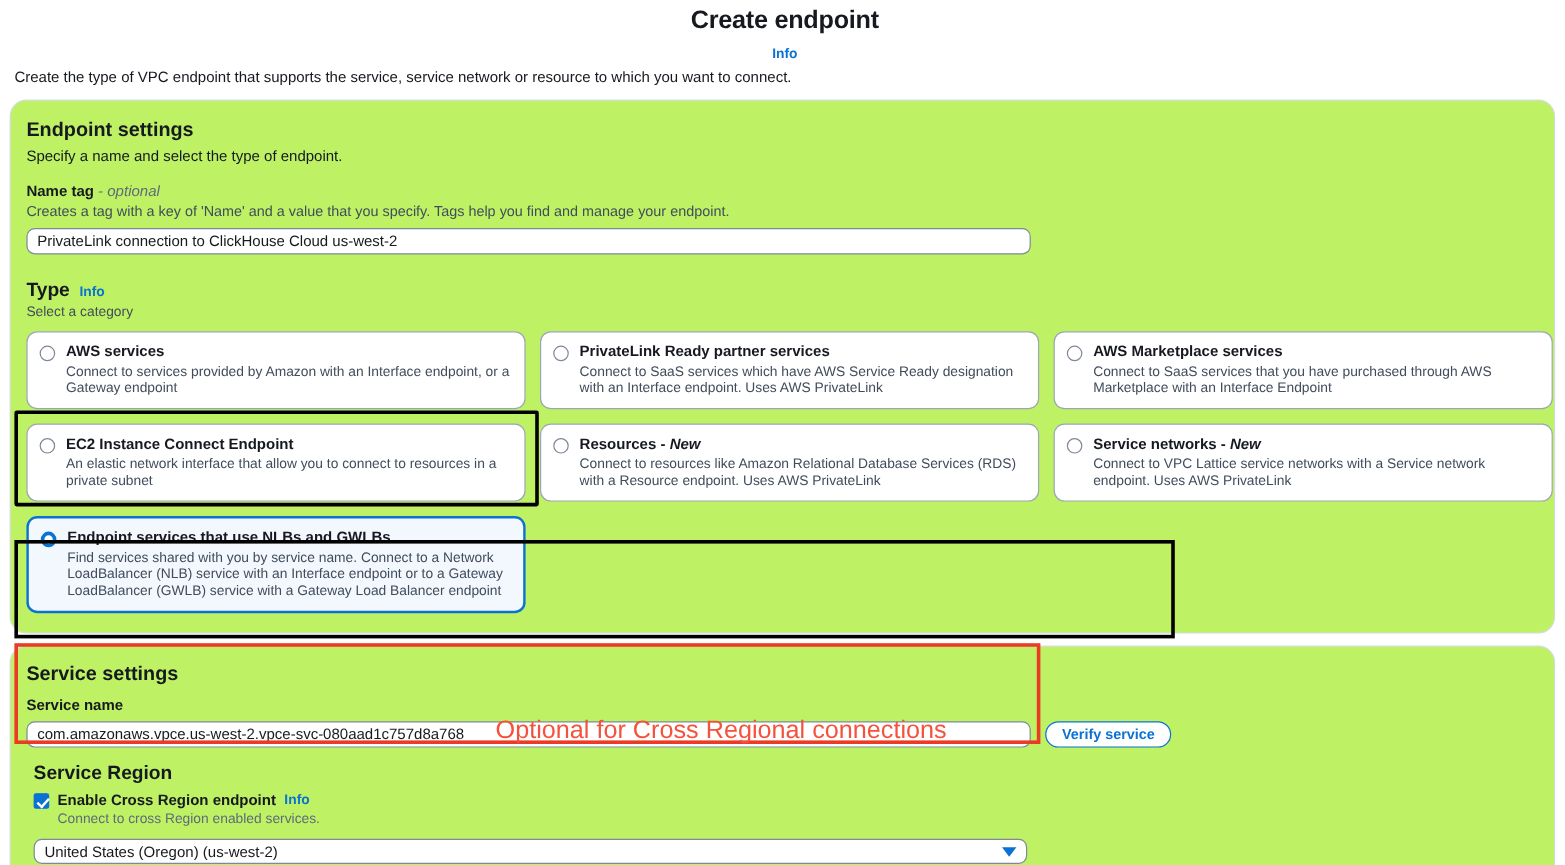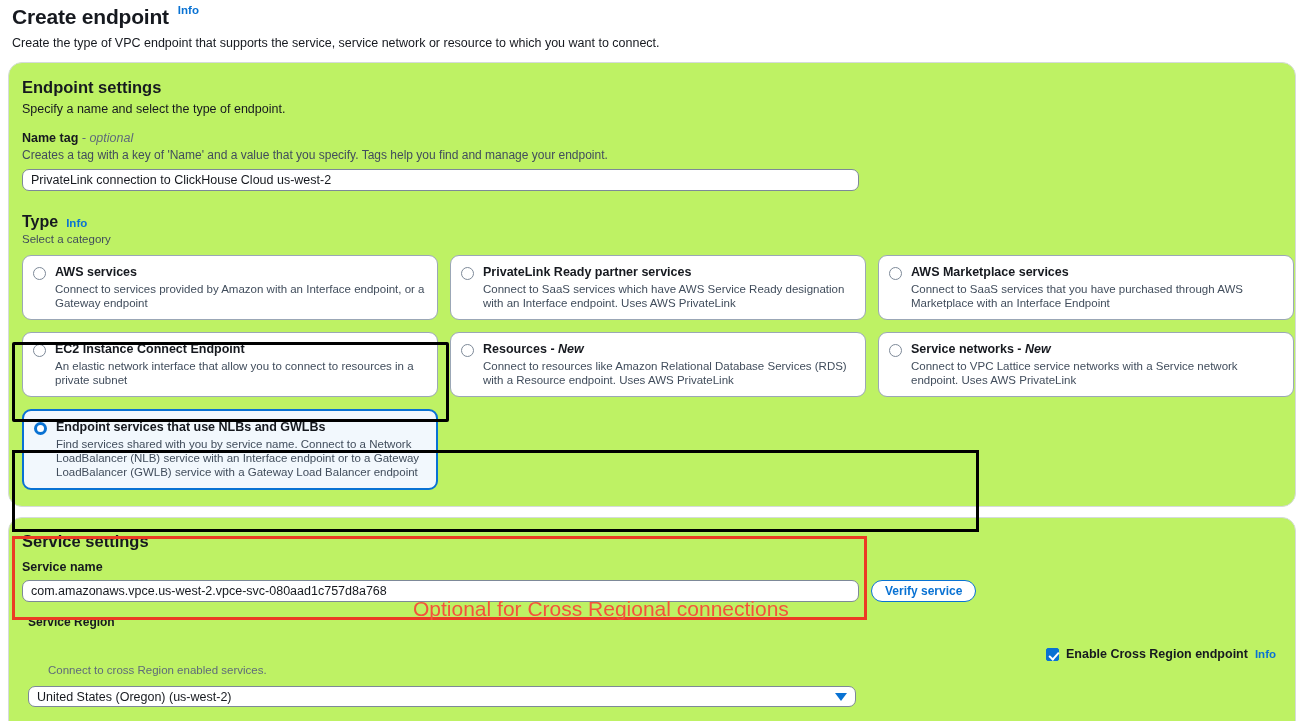--- a/index.html
+++ b/index.html
@@ -8,21 +8,21 @@
     background: #ffffff;
     font-family: "Liberation Sans", sans-serif;
     color: #16191f;
   }
   body { width: 1304px; height: 721px; overflow: hidden; position: relative; }
 
   .page { padding: 0 8px; }
 
   
   .page-head { padding: 4px 0 0 4px; }
-  .page-title-row { display: flex; align-items: flex-start; gap: 9px; }
+  .page-title-row { display: flex; align-items: center; gap: 9px; flex-direction: column; }
   .page-title {
     font-size: 21px; font-weight: bold; letter-spacing: -0.2px;
     color: #16191f; line-height: 26px;
   }
   .info-link {
     font-size: 11.5px; font-weight: bold; color: #0972d3;
     text-decoration: none; cursor: pointer;
   }
   .page-sub {
     font-size: 12.5px; color: #16191f; margin-top: 5px; line-height: 16px;
@@ -96,22 +96,22 @@
   .svc-row { display: flex; align-items: flex-end; gap: 12px; margin-top: 6px; }
   .verify-btn {
     border: 1.5px solid #0972d3; border-radius: 14px; background: #fff;
     color: #0972d3; font-size: 12px; font-weight: bold;
     padding: 3px 13px 4px 13px; height: 22px; line-height: 14px;
     cursor: pointer; white-space: nowrap;
     font-family: "Liberation Sans", sans-serif;
   }
 
   .svc-region { margin-top: 8px; padding: 5px 6px 8px 6px; }
-  .svc-region-label { font-size: 12px; font-weight: bold; color: #16191f; }
-  .chk-row { display: flex; align-items: center; gap: 7px; margin-top: 18px; justify-content: flex-end; }
+  .svc-region-label { font-size: 16px; font-weight: bold; color: #16191f; }
+  .chk-row { display: flex; align-items: center; gap: 7px; margin-top: 6px; }
   .checkbox {
     width: 13px; height: 13px; border-radius: 2px;
     background: #0972d3; border: 1px solid #0972d3;
     flex: 0 0 13px; position: relative;
   }
   .checkbox::after {
     content: ""; position: absolute; left: 3.6px; top: 1px;
     width: 4px; height: 8px; border: solid #fff;
     border-width: 0 2px 2px 0; transform: rotate(42deg);
   }

